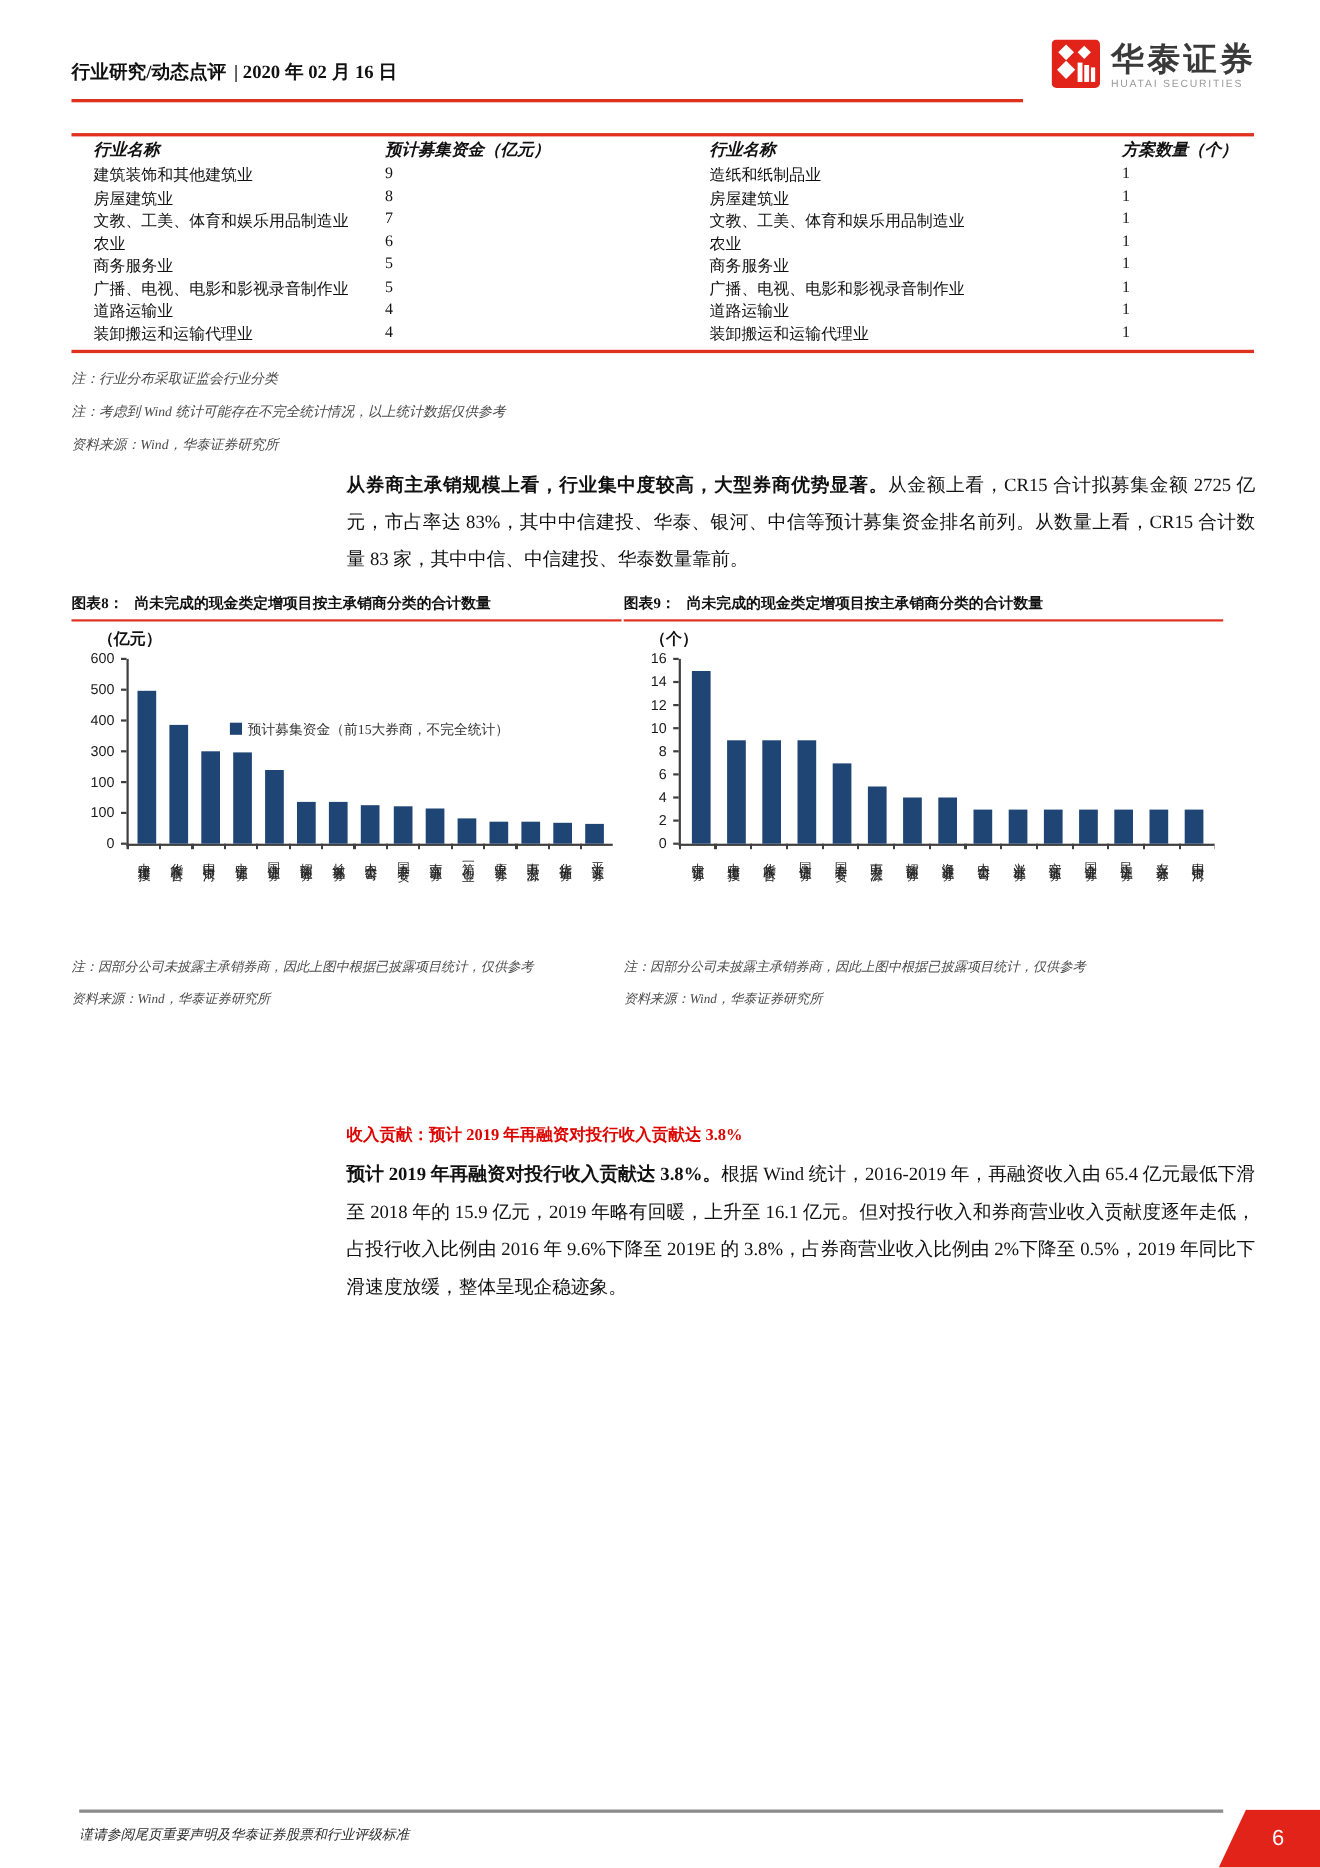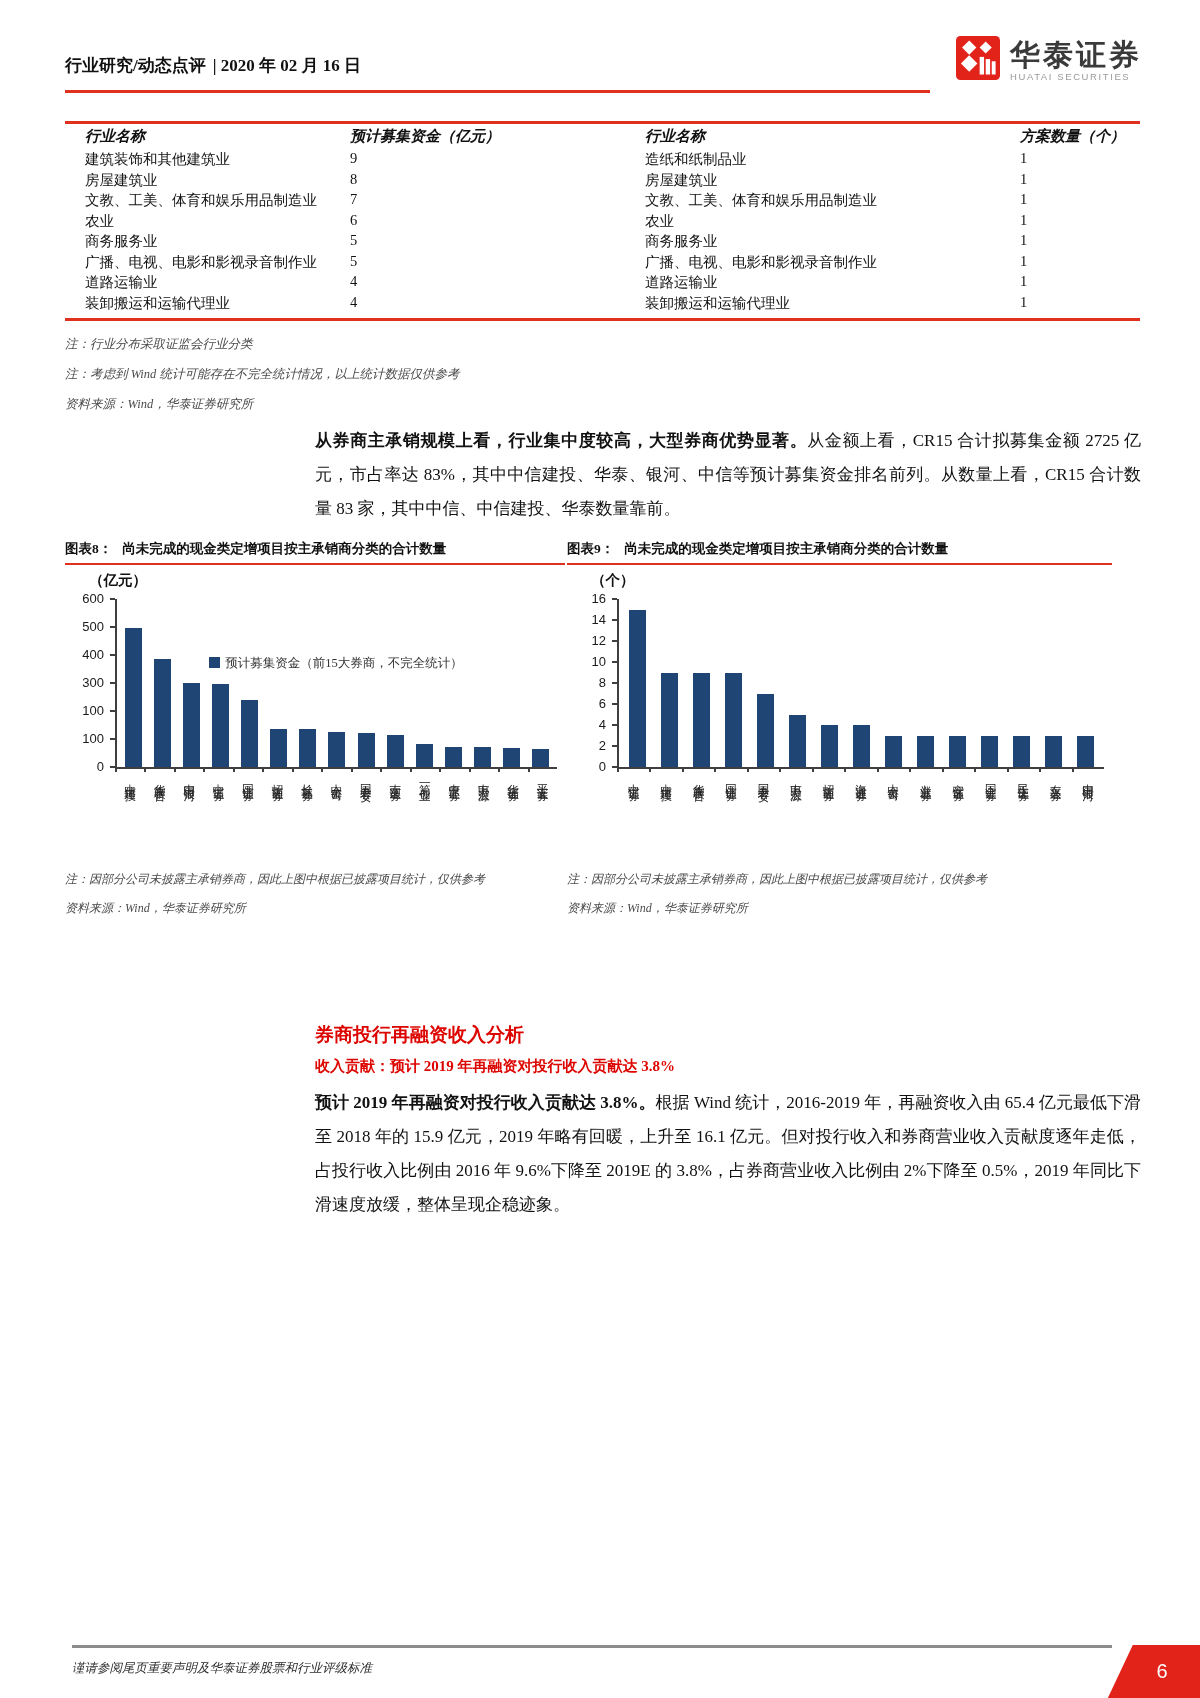--- a/index.html
+++ b/index.html
@@ -325,21 +325,20 @@
           <div class="xlabel">民生证券</div>
           <div class="xlabel">东兴证券</div>
           <div class="xlabel">中国银河</div>
         </div>
     </div>
     <div class="fig-note">注：因部分公司未披露主承销券商，因此上图中根据已披露项目统计，仅供参考</div>
     <div class="fig-note">资料来源：Wind，华泰证券研究所</div>
   </div>
 
   <div class="sec2">
-    <div class="sec2-h">券商投行再融资收入分析</div>
     <div class="sec2-sub">收入贡献：预计 2019 年再融资对投行收入贡献达 3.8%</div>
     <div class="sec2-para">
       <span class="para-bold">预计 2019 年再融资对投行收入贡献达 3.8%。</span><span>根据 Wind 统计，2016-2019 年，再融资收入由 65.4 亿元最低下滑至 2018 年的 15.9 亿元，2019 年略有回暖，上升至 16.1 亿元。但对投行收入和券商营业收入贡献度逐年走低，占投行收入比例由 2016 年 9.6%下降至 2019E 的 3.8%，占券商营业收入比例由 2%下降至 0.5%，2019 年同比下滑速度放缓，整体呈现企稳迹象。</span>
     </div>
   </div>
 
   <div class="foot-rule"></div>
   <div class="foot-text">谨请参阅尾页重要声明及华泰证券股票和行业评级标准</div>
   <div class="page-badge">
     <span>6</span>

